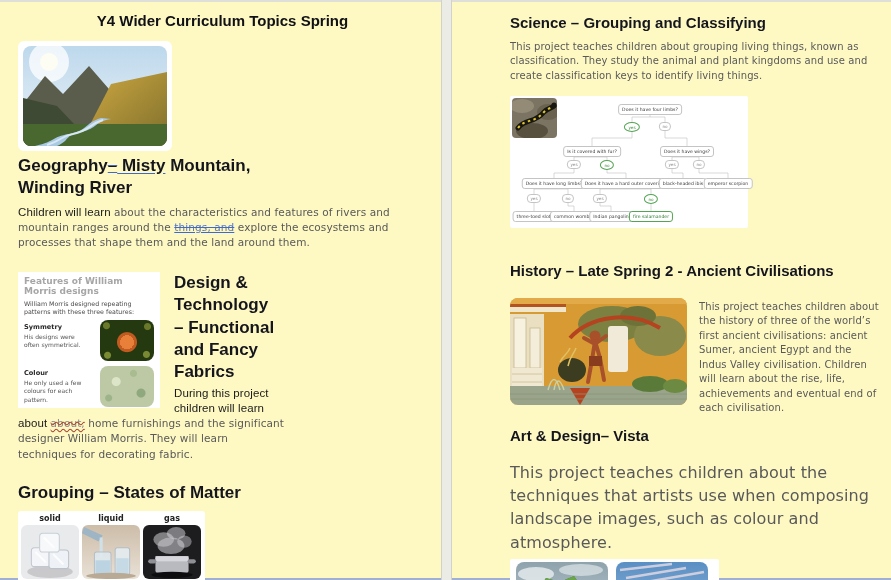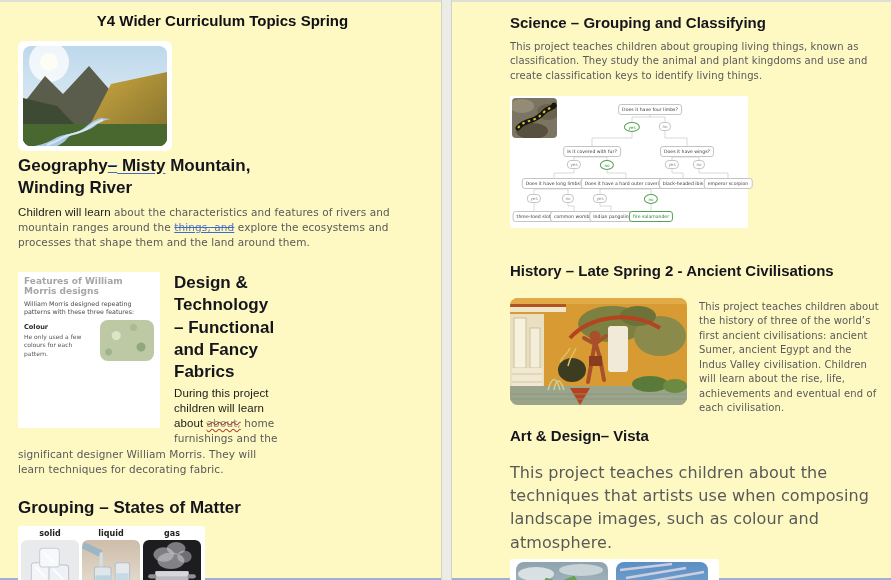--- a/index.html
+++ b/index.html
@@ -38,21 +38,21 @@
 
   
   .img-card{background:#fff;border-radius:6px;box-sizing:border-box;}
   .geo-card{float:left;width:154px;height:110px;padding:5px;margin:0 10px 4px 0;}
   .geo-card svg{width:100%;height:100%;border-radius:8px;display:block;}
   .geo-sec{margin-top:10px;}
   .geo-head{max-width:258px;}
   .geo-body{margin-top:6px;}
 
   .dt-sec{clear:both;padding-top:22px;}
-  .morris-card{float:left;width:142px;height:156px;background:#fff;padding:5px 6px;box-sizing:border-box;margin:0 14px 4px 0;overflow:hidden;}
+  .morris-card{float:left;width:142px;height:136px;background:#fff;padding:5px 6px;box-sizing:border-box;margin:0 14px 4px 0;overflow:hidden;}
   .morris-title{font:700 9px/1.1 "DejaVu Sans",sans-serif;color:#a6a6a6;margin:0 0 3px 0;}
   .morris-intro{font:400 6.3px/1.3 "DejaVu Sans",sans-serif;color:#4a4a4a;margin:0 0 4px 0;}
   .morris-row{display:flex;justify-content:space-between;align-items:flex-start;margin-bottom:5px;}
   .morris-text{width:68px;}
   .morris-name{font:700 6.6px/1.2 "DejaVu Sans",sans-serif;color:#2a2a2a;margin:4px 0 1px 0;}
   .morris-desc{font:400 6px/1.35 "DejaVu Sans",sans-serif;color:#555;margin:0;}
   .swatch{width:54px;height:41px;border-radius:8px;}
   .sw1{background:
       radial-gradient(circle at 22% 32%, #b7d6ea 0 3.5px, rgba(0,0,0,0) 4.5px),
       radial-gradient(circle at 80% 28%, #b7d6ea 0 4px, rgba(0,0,0,0) 5px),
@@ -140,20 +140,27 @@
       </svg>
     </div>
     <h2 class="h geo-head"><span>Geography</span><span class="ins-dash">–</span><span class="ins"> Misty</span><span> Mountain, Winding River</span></h2>
     <p class="gray geo-body"><span class="black-run">Children will learn </span><span>about the characteristics and features of rivers and mountain ranges around the </span><span class="del">things, and</span><span> explore the ecosystems and processes that shape them and the land around them.</span></p>
   </div>
 
   <div class="dt-sec">
     <div class="morris-card">
       <p class="morris-title">Features of William Morris designs</p>
       <p class="morris-intro">William Morris designed repeating patterns with these three features:</p>
+      <div class="morris-row">
+        <div class="morris-text">
+          <p class="morris-name">Symmetry</p>
+          <p class="morris-desc">His designs were often symmetrical.</p>
+        </div>
+        <div class="swatch sw2"></div>
+      </div>
       <div class="morris-row">
         <div class="morris-text">
           <p class="morris-name">Colour</p>
           <p class="morris-desc">He only used a few colours for each pattern.</p>
         </div>
         <div class="swatch sw3"></div>
       </div>
     </div>
     <h2 class="h dt-head">Design &amp; Technology – Functional and Fancy Fabrics</h2>
     <p class="gray dt-body"><span class="black-run">During this project children will learn about </span><span class="del-red">about,</span><span> home furnishings and the significant designer William Morris. They will learn techniques for decorating fabric.</span></p>

